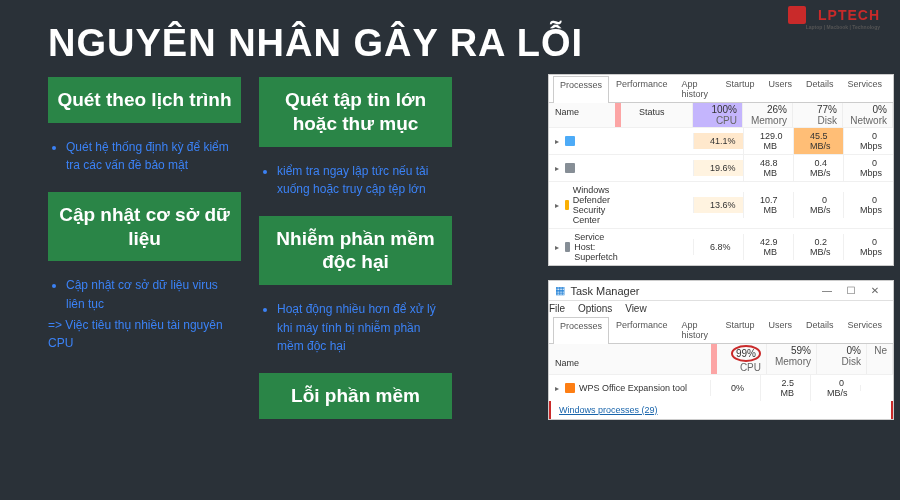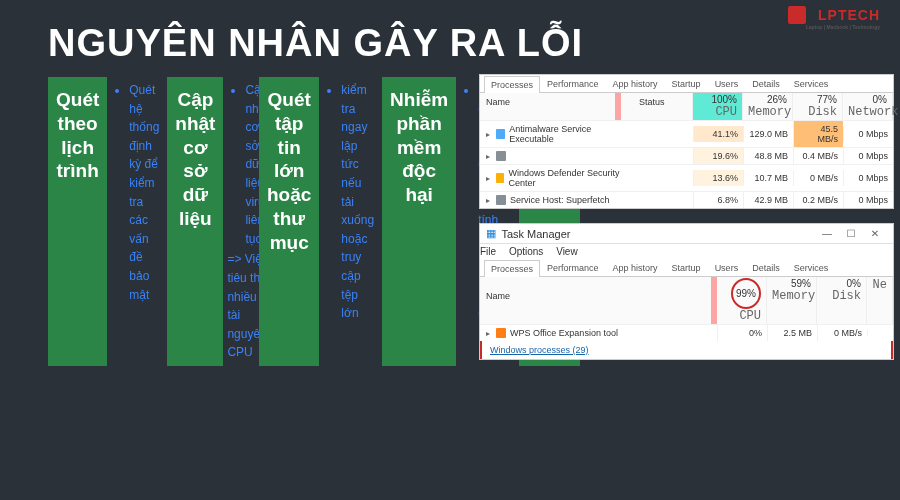--- a/index.html
+++ b/index.html
@@ -3,49 +3,49 @@
 <meta charset="utf-8">
 <style>
 * { box-sizing: border-box; margin: 0; padding: 0; }
 body { width: 900px; height: 500px; background: #2a3138; font-family: Arial, sans-serif; overflow: hidden; position: relative; }
 .logo { position: absolute; top: 6px; right: 20px; font-size: 14px; font-weight: bold; display: flex; align-items: center; gap: 12px; }
 .logo-icon { width: 18px; height: 18px; background: #c92a2a; border-radius: 2px; position: relative; }
 .logo-text { color: #c92a2a; letter-spacing: 1px; }
 .logo-sub { font-size: 5px; color: #555; position: absolute; top: 18px; right: 0; white-space: nowrap; }
 .title { color: #fff; font-size: 38px; font-weight: bold; padding: 22px 0 12px 48px; letter-spacing: 1px; }
 .content { display: flex; gap: 18px; padding: 0 0 0 48px; }
-.col { width: 193px; display: flex; flex-direction: row; gap: 4px; }
+.col { width: 193px; display: flex; flex-direction: column; gap: 11px; }
 .card { background: #2a8547; color: #fff; text-align: center; font-size: 19px; font-weight: bold; padding: 11px 8px; line-height: 1.25; }
 .desc { color: #3b82f6; font-size: 12px; padding: 4px 4px 4px 0; line-height: 1.55; }
 .desc ul { padding-left: 18px; }
 .desc li { margin-bottom: 2px; }
 .desc .conclusion { padding-left: 0; }
-.screens { position: absolute; top: 74px; right: 6px; width: 415px; }
+.screens { position: absolute; top: 74px; right: 6px; width: 346px; }
 .tm { background: #fff; font-size: 10px; color: #333; border: 1px solid #ccc; }
 .tm1 { margin-bottom: 14px; }
 .tm-titlebar { display: flex; align-items: center; padding: 2px 6px; font-size: 11px; background: #fff; border-bottom: 1px solid #e0e0e0; }
 .tm-titlebar .spacer { flex: 1; }
 .win-btn { width: 24px; text-align: center; padding: 2px 0; color: #666; font-size: 10px; }
 .tm-menu { padding: 2px 0; font-size: 10px; }
 .tm-menu span { margin-right: 10px; }
 .tm-tabs { display: flex; font-size: 9px; border-bottom: 1px solid #ccc; padding: 0 4px; }
 .tm-tabs span { padding: 3px 6px; border: 1px solid transparent; border-bottom: none; color: #555; }
 .tm-tabs span.active { border-color: #ccc; background: #fff; position: relative; top: 1px; }
 .tm-head { display: flex; font-size: 9px; background: #fafafa; }
 .tm-head .name-col { flex: 1; padding: 4px 6px; border-right: 6px solid #fca5a5; }
 .tm-head .status-col { width: 60px; padding: 4px 6px; border-right: 1px solid #eee; margin-left: 12px; }
 .tm-head .res-col { width: 50px; text-align: right; padding: 1px 5px; border-right: 1px solid #eee; }
 .tm-head .pct { font-size: 10px; display: block; }
-.tm-head .lbl { font-size: 12px; color: #666; font-family: Liberation Mono, monospace; }
-.tm-head .hot { background: #5eead4; }
-.tm-head .cpu-circle { border: 2px solid #c92a2a; border-radius: 50%; padding: 8px 3px; display: inline-block; }
+.tm-head .lbl { font-size: 10px; color: #666; }
+.tm-head .hot { background: #c4b5fd; }
+.tm-head .cpu-circle { border: 2px solid #c92a2a; border-radius: 50%; padding: 1px 3px; display: inline-block; }
 .tm-row { display: flex; font-size: 9px; border-top: 1px solid #f0f0f0; align-items: center; }
 .tm-row .name-col { flex: 1; padding: 3px 6px; display: flex; align-items: center; gap: 4px; }
 .tm-row .status-col { width: 60px; padding: 3px 6px; }
-.tm-row .val { width: 50px; text-align: right; padding: 3px 5px; border-left: 1px solid #f0f0f0; }
+.tm-row .val { width: 50px; text-align: right; padding: 3px 16px; border-left: 1px solid #f0f0f0; }
 .ic { width: 10px; height: 10px; display: inline-block; background: #4dabf7; border-radius: 1px; }
 .ic.shield { background: #fab005; }
 .ic.gear { background: #868e96; }
 .ic.wps { background: #fd7e14; }
 .heat-hot { background: #ffbe76 !important; }
 .heat-warm { background: #ffe8cc !important; }
 .heat-med { background: #fff3e0 !important; }
 .tm-group { padding: 4px 8px; font-size: 9px; color: #1864ab; text-decoration: underline; border: 2px solid #c92a2a; border-top: none; border-bottom: none; }
 .arrow { color: #666; font-size: 8px; margin-right: 2px; }
 </style>
@@ -111,21 +111,20 @@
       <div class="res-col hot"><span class="pct">100%</span><span class="lbl">CPU</span></div>
       <div class="res-col"><span class="pct">26%</span><span class="lbl">Memory</span></div>
       <div class="res-col"><span class="pct">77%</span><span class="lbl">Disk</span></div>
       <div class="res-col"><span class="pct">0%</span><span class="lbl">Network</span></div>
     </div>
     <div id="tm1-rows">
         <div class="tm-row">
           <div class="name-col">
             <span class="arrow">▸</span>
             <span class="ic "></span>
-            <span>Antimalware Service Executable</span>
           </div>
           <div class="status-col"></div>
           <div class="val heat-warm">41.1%</div>
           <div class="val ">129.0 MB</div>
           <div class="val heat-hot">45.5 MB/s</div>
           <div class="val ">0 Mbps</div>
         </div>
         <div class="tm-row">
           <div class="name-col">
             <span class="arrow">▸</span>

